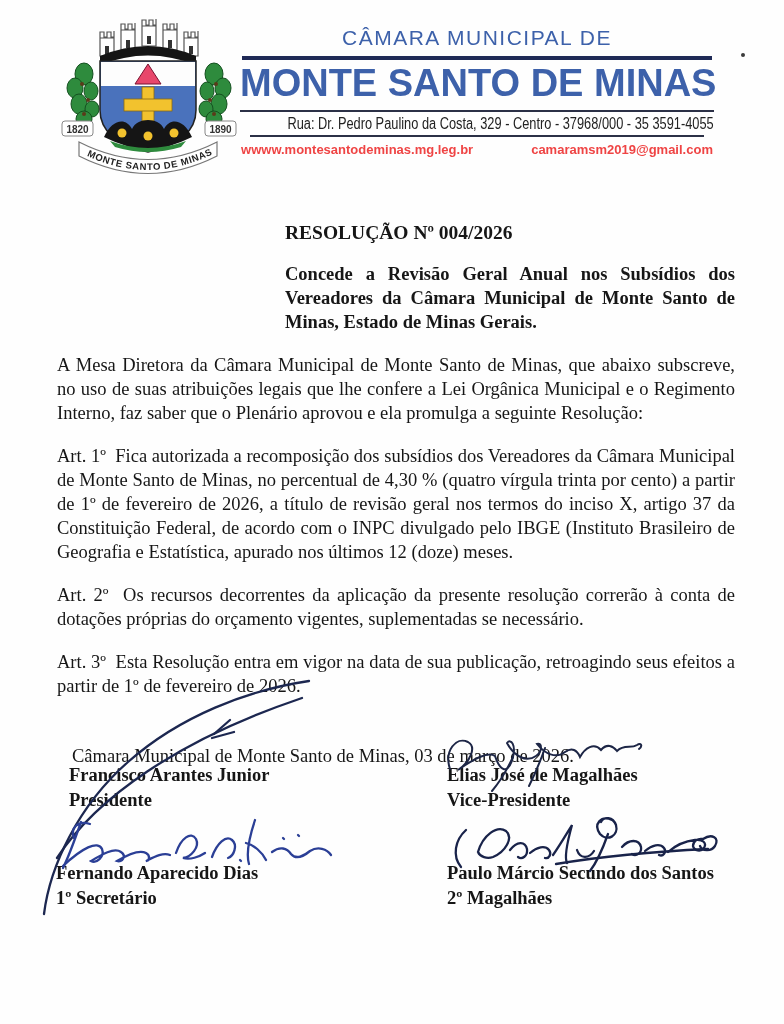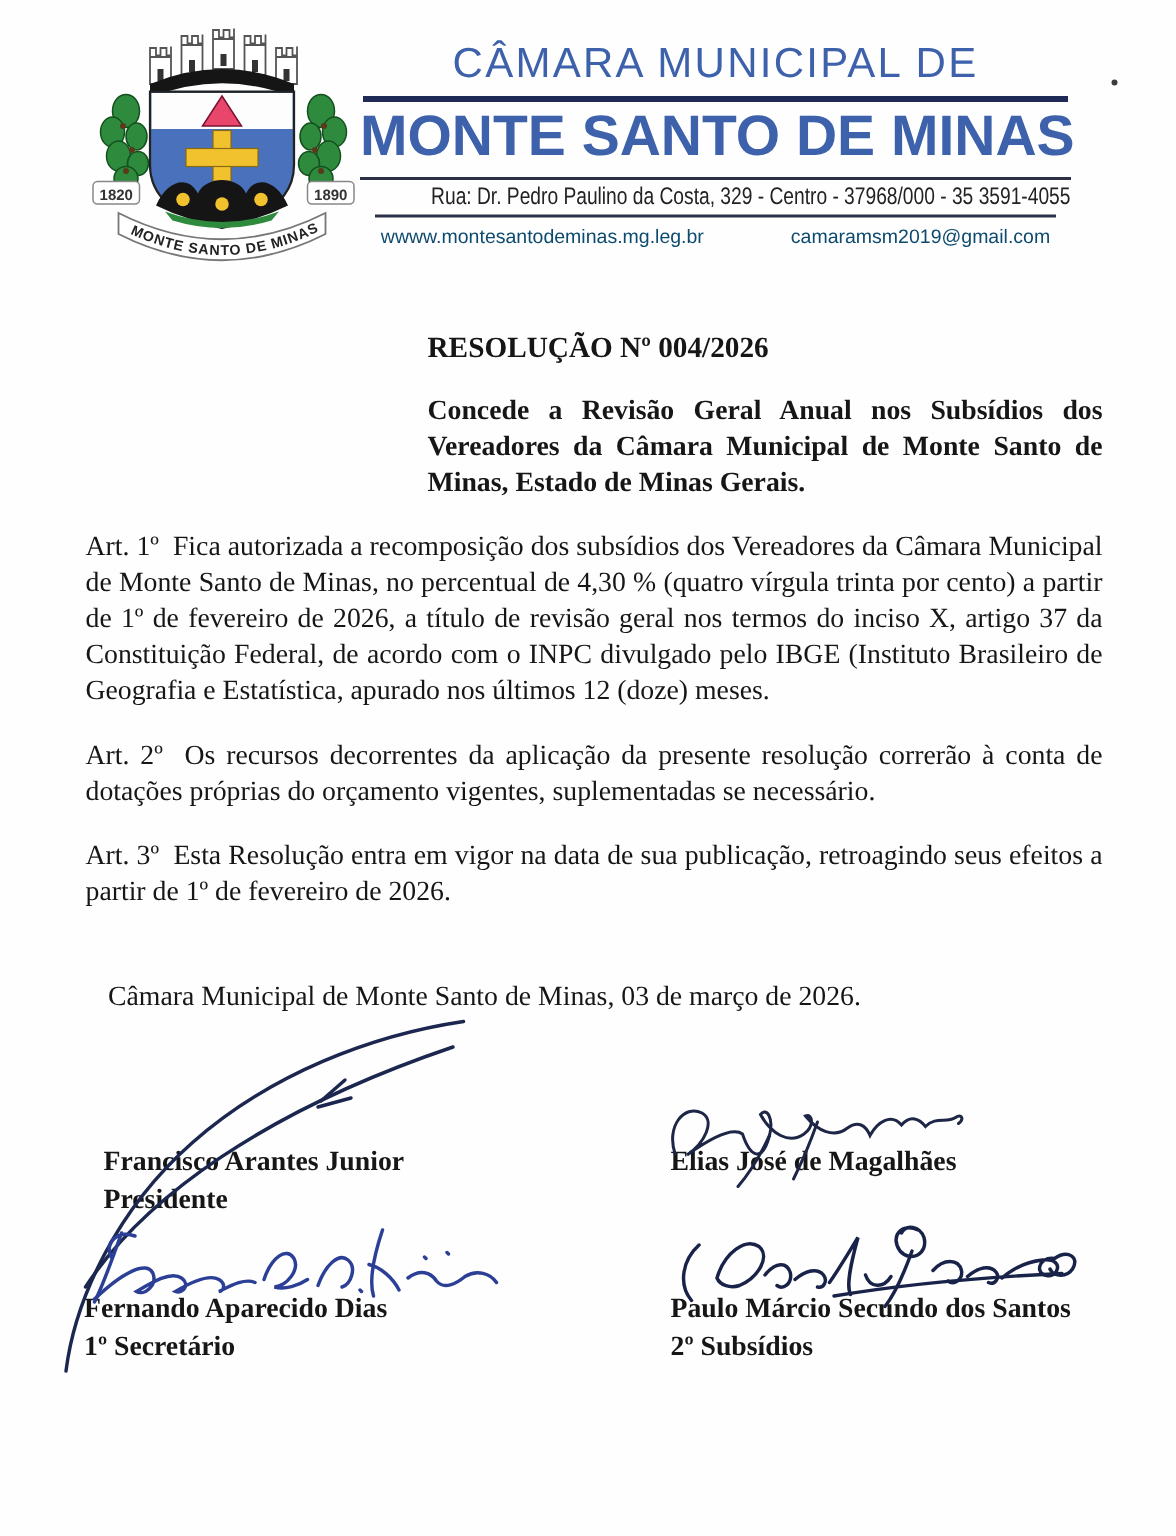--- a/index.html
+++ b/index.html
@@ -7,29 +7,29 @@
     position:relative; width:784px; height:1024px; margin:0 auto;
     background:#fefefe; overflow:hidden;
     font-family:"Liberation Serif", serif; color:#161616;
   }
   
   .letterhead { position:absolute; top:14px; left:60px; display:flex; }
   .logo { width:178px; flex:0 0 178px;text-decoration:underline; }
   .logo svg { display:block; }
   .head-text { width:474px; margin-left:2px; padding-top:12px; text-align:center;
                font-family:"Liberation Sans", sans-serif; }
-  .org1 { font-size:28px; color:#3d61aa; letter-spacing:1.5px; }
+  .org1 { font-size:21px; color:#3d61aa; letter-spacing:1.5px; }
   .rule1 { border-top:4px solid #1f2a56; margin:6px 2px 2px; }
   .org2 { font-size:38px; font-weight:bold; color:#3d61aa; letter-spacing:0px; white-space:nowrap; }
   .rule2 { border-top:2px solid #2b3046; margin:5px 0 0; }
   .addr  { font-size:16px; color:#222; white-space:nowrap; transform:scaleX(0.80);
            transform-origin:50% 50%; padding:3px 0 2px; }
   .rule3 { border-top:2px solid #2b3046; margin:0 10px; }
   .contact { display:flex; justify-content:center; gap:58px; font-size:13px;
-             color:#0c4a6e; padding-top:5px; }
+             color:#ef4444; padding-top:5px;font-weight:bold; }
   .artifact-dot { position:absolute; left:741px; top:53px; width:4px; height:4px;
                   border-radius:50%; background:#3c3c3c; }
   
   .doc-body { position:absolute; left:57px; top:209px; width:678px;
               font-size:18.5px; line-height:24px; }
   .doc-title { font-size:19.5px; font-weight:bold; margin:12px 0 0 228px; }
   .ementa { font-weight:bold; width:450px; margin:17px 0 16px 228px; text-align:justify; }
   .para { margin:19px 0 0; text-align:justify; }
   .dateline { margin:46px 0 0 15px; }
   
@@ -133,40 +133,42 @@
       <div class="contact">
         <span>wwww.montesantodeminas.mg.leg.br</span>
         <span>camaramsm2019@gmail.com</span>
       </div>
     </div>
   </header>
 
   <main class="doc-body">
     <h1 class="doc-title">RESOLUÇÃO Nº 004/2026</h1>
     <p class="ementa">Concede a Revisão Geral Anual nos Subsídios dos Vereadores da Câmara Municipal de Monte Santo de Minas, Estado de Minas Gerais.</p>
+    <p class="para">A Mesa Diretora da Câmara Municipal de Monte Santo de Minas, que abaixo subscreve, no uso de suas atribuições legais que lhe confere a Lei Orgânica Municipal e o Regimento Interno, faz saber que o Plenário aprovou e ela promulga a seguinte Resolução:</p>
     <p class="para">Art. 1º&nbsp; Fica autorizada a recomposição dos subsídios dos Vereadores da Câmara Municipal de Monte Santo de Minas, no percentual de 4,30 % (quatro vírgula trinta por cento) a partir de 1º de fevereiro de 2026, a título de revisão geral nos termos do inciso X, artigo 37 da Constituição Federal, de acordo com o INPC divulgado pelo IBGE (Instituto Brasileiro de Geografia e Estatística, apurado nos últimos 12 (doze) meses.</p>
     <p class="para">Art. 2º&nbsp; Os recursos decorrentes da aplicação da presente resolução correrão à conta de dotações próprias do orçamento vigentes, suplementadas se necessário.</p>
     <p class="para">Art. 3º&nbsp; Esta Resolução entra em vigor na data de sua publicação, retroagindo seus efeitos a partir de 1º de fevereiro de 2026.</p>
     <p class="dateline">Câmara Municipal de Monte Santo de Minas, 03 de março de 2026.</p>
   </main>
 
   <div class="sig sig-0">
     <div>Francisco Arantes Junior</div>
     <div>Presidente</div>
   </div>
   <div class="sig sig-1">
     <div>Elias José de Magalhães</div>
+    <div>Vice-Presidente</div>
   </div>
   <div class="sig sig-2">
     <div>Fernando Aparecido Dias</div>
     <div>1º Secretário</div>
   </div>
   <div class="sig sig-3">
     <div>Paulo Márcio Secundo dos Santos</div>
-    <div>2º Subsídios</div>
+    <div>2º Magalhães</div>
   </div>
 
   <svg class="ink" viewBox="0 0 784 1024">
 
     <g fill="none" stroke="#1c2750" stroke-width="2.3" stroke-linecap="round">
       <path d="M 44 914 C 50 866 78 806 128 762 C 180 716 248 690 309 681"></path>
       <path d="M 57 858 C 96 798 178 740 302 698"></path>
       <path d="M 214 734 l 16 -14 m -18 18 l 22 -6"></path>
     </g>
 

